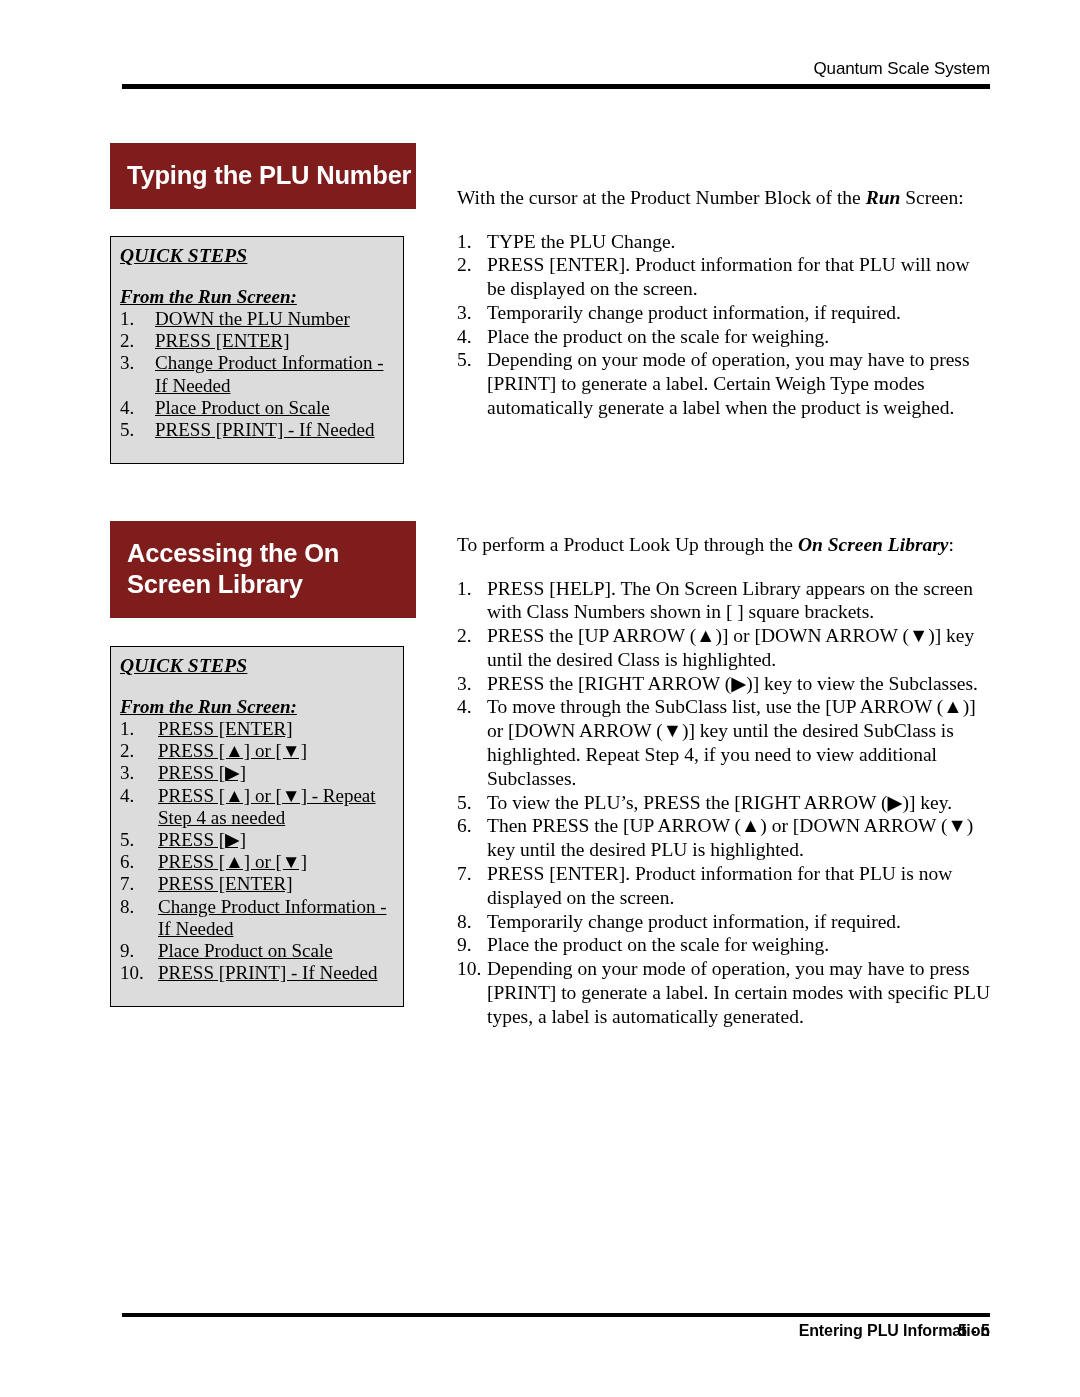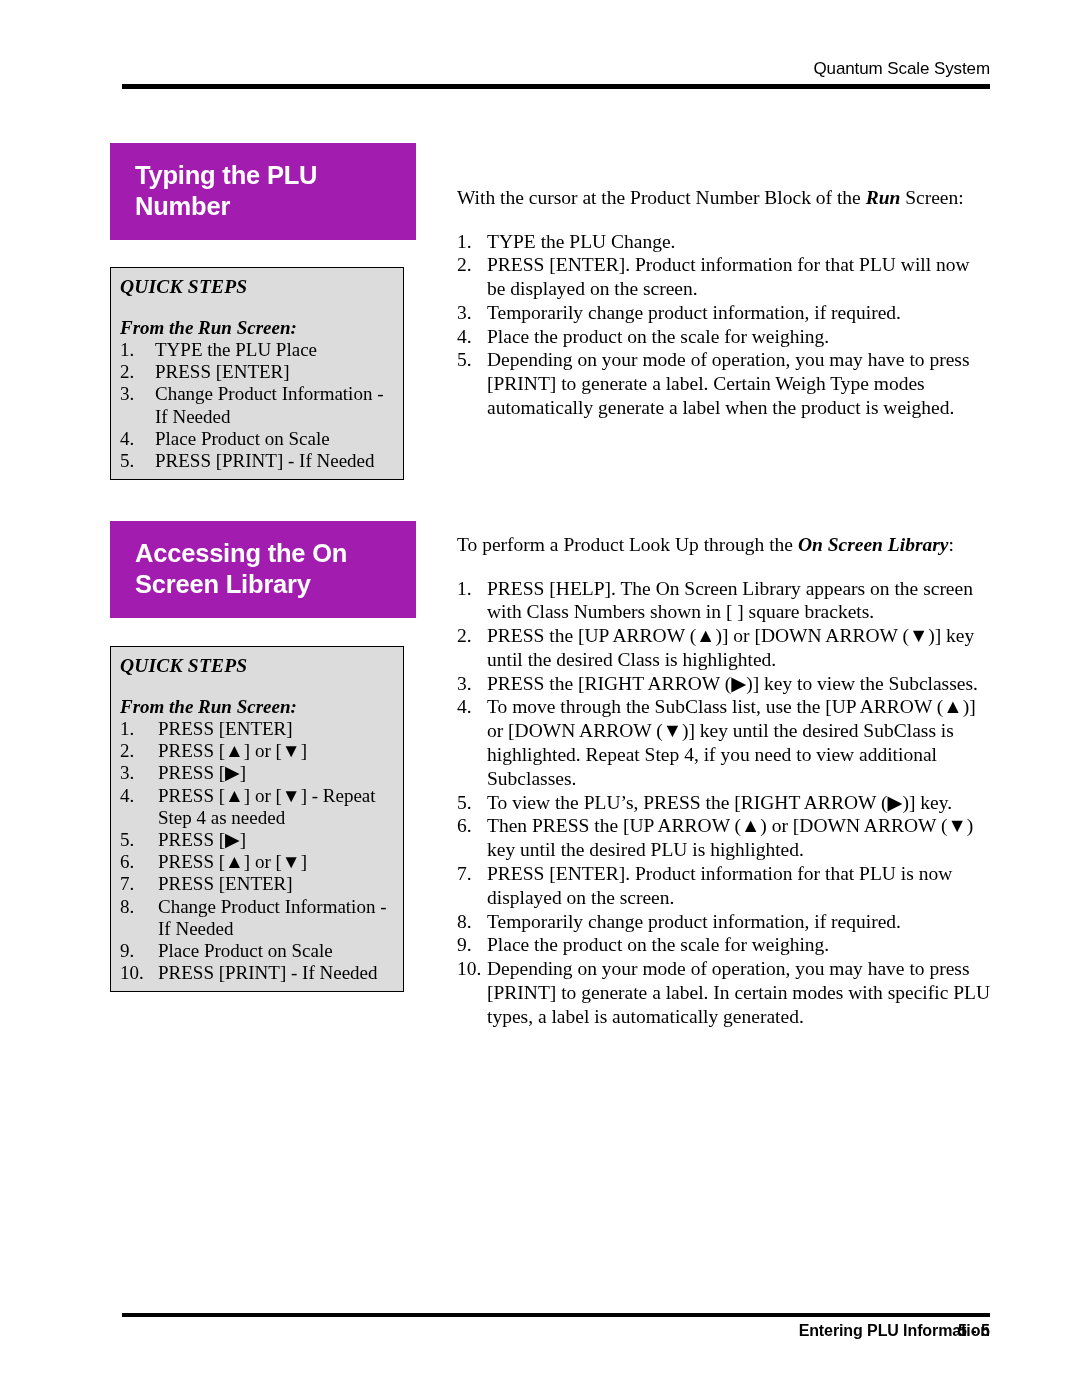--- a/index.html
+++ b/index.html
@@ -49,39 +49,40 @@
     width: 306px;
   }
   .right-col {
     position: absolute;
     left: 457px;
     width: 534px;
   }
 
   
   .section-banner {
-    background: #a21caf;
+    background: #7f1d1d;
     color: #ffffff;
     font-family: "Liberation Sans", sans-serif;
     font-weight: bold;
     font-size: 25.5px;
     line-height: 31px;
-    padding: 17px 0 18px 25px;
+    padding: 17px 0 18px 17px;
     letter-spacing: -0.2px;
     box-sizing: border-box;
     width: 306px;
   }
 
   
   .quick-box {
     border: 1.5px solid #000000;
     background: #dcdcdc;
     box-sizing: border-box;
     width: 294px;
-    padding: 7px 6px 7px 9px;
+    padding: 7px 6px 22px 9px;
+    text-decoration: underline;
   }
   .quick-title {
     font-weight: bold;
     font-style: italic;
     font-size: 19.5px;
     line-height: 24px;
     letter-spacing: 0.2px;
   }
   .quick-subtitle {
     font-weight: bold;
@@ -187,21 +188,21 @@
     <div class="header-rule"></div>
   </div>
 
   <div class="left-col" style="top:143px;">
     <div class="section-banner">Typing the PLU Number</div>
 
     <div class="quick-box" style="margin-top:27px;">
       <div class="quick-title">QUICK STEPS</div>
       <div class="quick-subtitle">From the Run Screen:</div>
       <ul class="quick-list">
-          <li><span class="num">1.</span><span>TYPE the PLU Place</span></li>
+          <li><span class="num">1.</span><span>DOWN the PLU Number</span></li>
           <li><span class="num">2.</span><span>PRESS [ENTER]</span></li>
           <li><span class="num">3.</span><span>Change Product Information - If Needed</span></li>
           <li><span class="num">4.</span><span>Place Product on Scale</span></li>
           <li><span class="num">5.</span><span>PRESS [PRINT] - If Needed</span></li>
         </ul>
     </div>
   </div>
 
   <div class="right-col" style="top:158px;margin-top:28px;">
     <div class="intro">With the cursor at the Product Number Block of the <b>Run</b> Screen:</div>

